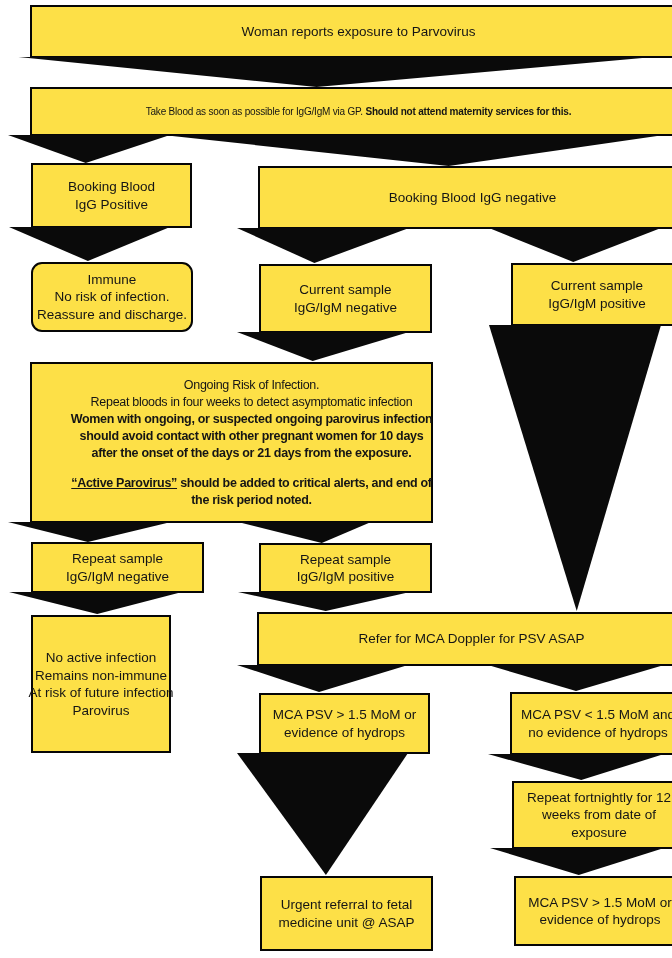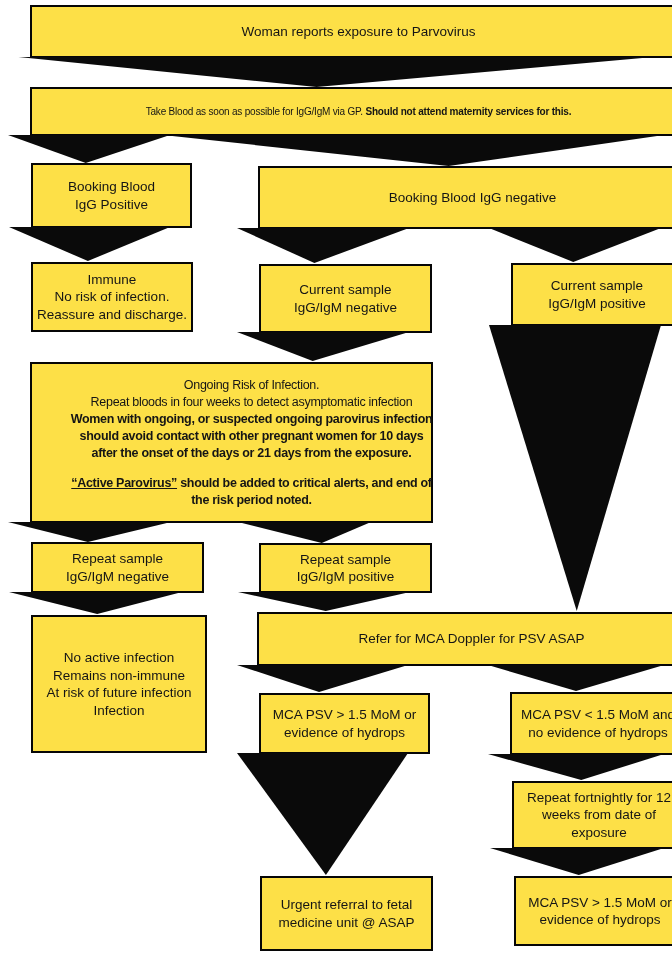--- a/index.html
+++ b/index.html
@@ -58,21 +58,21 @@
 
   <div class="box" style="left:9px; top:163px; width:161px; height:65px;">
     <div class="ln">Booking Blood</div>
     <div class="ln">IgG Positive</div>
   </div>
 
   <div class="arrow" style="left:9px; top:227px; width:161px; height:34px; clip-path:polygon(0 0, 100% 0, 49% 100%);"></div>
   <div class="arrow" style="left:237px; top:228px; width:172px; height:35px; clip-path:polygon(0 0, 100% 0, 45% 100%);"></div>
   <div class="arrow" style="left:489px; top:228px; width:172px; height:34px; clip-path:polygon(0 0, 100% 0, 49% 100%);"></div>
 
-  <div class="box" style="left:9px; top:262px; width:162px; height:70px;">
+  <div class="box" style="left:9px; top:262px; width:162px; height:70px;border-radius:11px;">
     <div class="ln">Immune</div>
     <div class="ln">No risk of infection.</div>
     <div class="ln">Reassure and discharge.</div>
   </div>
 
   <div class="box" style="left:237px; top:264px; width:173px; height:69px;">
     <div class="ln">Current sample</div>
     <div class="ln">IgG/IgM negative</div>
   </div>
 
@@ -104,25 +104,25 @@
   </div>
 
   <div class="box" style="left:237px; top:543px; width:173px; height:50px;">
     <div class="ln">Repeat sample</div>
     <div class="ln">IgG/IgM positive</div>
   </div>
 
   <div class="arrow" style="left:9px; top:592px; width:173px; height:22px; clip-path:polygon(0 0, 100% 0, 51% 100%);"></div>
   <div class="arrow" style="left:238px; top:592px; width:172px; height:19px; clip-path:polygon(0 0, 100% 0, 51% 100%);"></div>
 
-  <div class="box" style="left:9px; top:615px; width:176px; height:138px;">
+  <div class="box" style="left:9px; top:615px; width:140px; height:138px;">
     <div class="ln">No active infection</div>
     <div class="ln">Remains non-immune</div>
     <div class="ln">At risk of future infection</div>
-    <div class="ln">Infection</div>
+    <div class="ln">Parovirus</div>
   </div>
 
   <div class="box" style="left:235px; top:612px; width:429px; height:54px;">
     <div class="ln">Refer for MCA Doppler for PSV ASAP</div>
   </div>
 
   <div class="arrow" style="left:237px; top:665px; width:171px; height:27px; clip-path:polygon(0 0, 100% 0, 48% 100%);"></div>
   <div class="arrow" style="left:488px; top:665px; width:176px; height:26px; clip-path:polygon(0 0, 100% 0, 50% 100%);"></div>
 
   <div class="box" style="left:237px; top:693px; width:171px; height:61px;">

